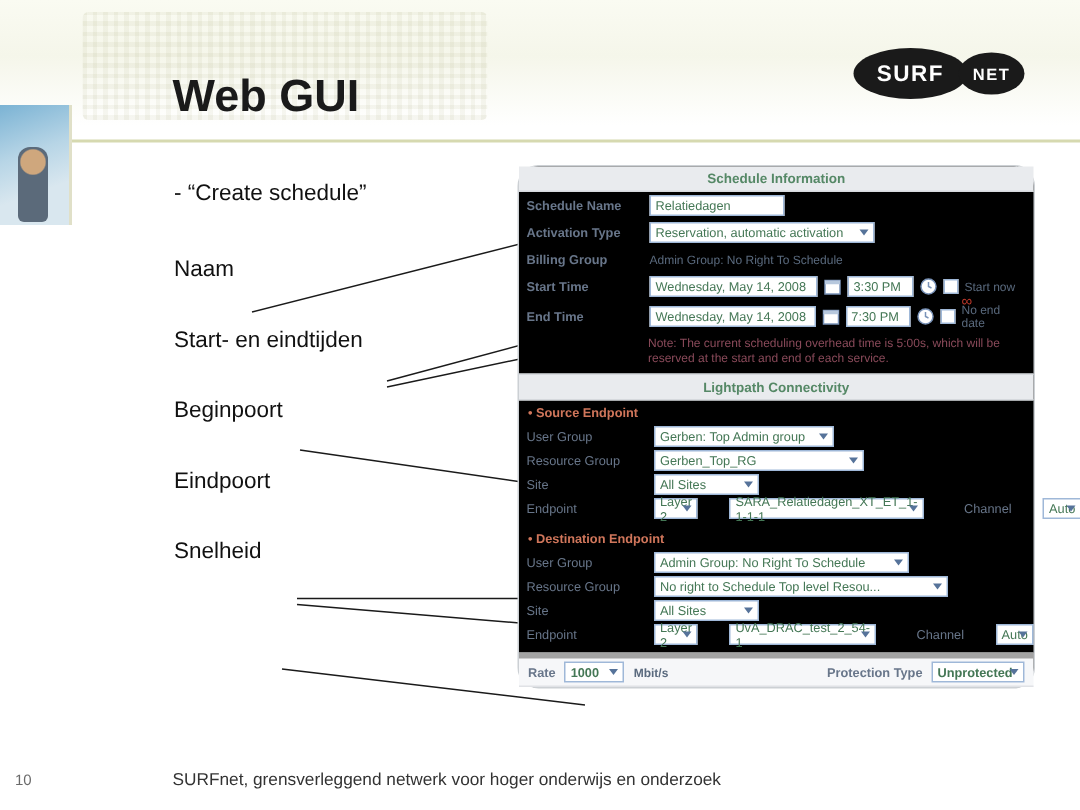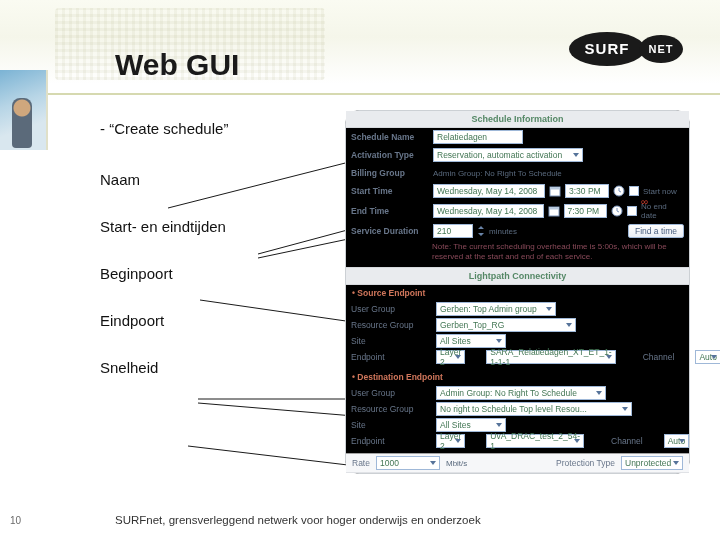--- a/index.html
+++ b/index.html
@@ -40,21 +40,21 @@
     border-radius:8px 8px 4px 4px;
   }
   .title {
     position:absolute; left:115px; top:48px;
     font-size:30px; font-weight:700; color:#1a1a1a; font-family:Verdana,Arial,sans-serif;
   }
   
   .logo { position:absolute; right:35px; top:28px; }
   .logo svg { display:block; }
   
-  .labels { position:absolute; left:100px; top:120px; width:230px; }
+  .labels { position:absolute; left:116px; top:120px; width:230px; }
   .lab { font-size:15px; color:#111; margin-bottom:30px; }
   .lab0 { margin-bottom:34px; }
   
   .lines { position:absolute; left:0; top:0; pointer-events:none; }
   
   .panel {
     position:absolute; left:345px; top:110px; width:345px;
     border:1px solid #ccd0d4; border-radius:14px; font-size:9px; color:#536;
     background:#000000;
   }
@@ -69,22 +69,22 @@
     font-size:8.5px; color:#475; display:flex; align-items:center;
   }
   .sel { position:relative; }
   .sel::after{
     content:""; position:absolute; right:3px; top:4px;
     border-left:3px solid transparent; border-right:3px solid transparent;
     border-top:4px solid #56739a;
   }
   .note { color:#8a4a5a; font-size:8px; padding:2px 6px 5px 86px; line-height:1.25;}
   .sec-title {
-    background:#f1f2f4; color:#d0765b; font-weight:400; font-size:8.5px;
-    padding:2px 6px; border-top:1px solid #a3a3a3; border-bottom:1px solid #e0e2e6;
+    background:#f1f2f4; color:#d0765b; font-weight:700; font-size:8.5px;
+    padding:2px 6px; border-top:4px solid #a3a3a3; border-bottom:1px solid #e0e2e6;
   }
   .btn {
     border:1px solid #9fb8d8; background:linear-gradient(#fefefe,#e9eef5);
     height:14px; padding:0 6px; font-size:8.5px; color:#475d7e; display:flex; align-items:center;
     border-radius:2px;
   }
   .chk { width:10px; height:10px; border:1px solid #9fb8d8; background:#fff; flex:none;}
   .caption { font-size:8px; color:#5a6a7e; }
   .cal-ic { width:12px; height:12px; flex:none; }
   .panel2-title {
@@ -180,30 +180,20 @@
       </svg>
     <div class="inp" style="width:44px">7:30 PM</div>
     <svg class="cal-ic" viewBox="0 0 12 12">
         <circle cx="6" cy="6" r="5" fill="#fff" stroke="#7a93b8"></circle>
         <path d="M6 3v3l2 1" stroke="#7a93b8" fill="none"></path>
       </svg>
     <div class="chk"></div>
     <div class="caption" style="position:relative"><span style="position:absolute;top:-6px;font-size:10px;color:#c0392b">∞</span><span>No end date</span></div>
   </div>
 
-  <div class="row">
-    <div class="flab">Service Duration</div>
-    <div class="inp" style="width:40px">210</div>
-    <svg width="8" height="14" viewBox="0 0 8 14">
-        <path d="M1 5 L4 2 L7 5 Z M1 9 L4 12 L7 9 Z" fill="#6a84a8"></path>
-      </svg>
-    <div class="caption">minutes</div>
-    <div style="flex:1"></div>
-    <div class="btn">Find a time</div>
-  </div>
 
   <div class="note">Note: The current scheduling overhead time is 5:00s, which will be reserved at the start and end of each service.</div>
 
   <div class="panel2-title">Lightpath Connectivity</div>
 
   <div class="subsec-title">• Source Endpoint</div>
   <div class="subrow">
     <div class="slab">User Group</div>
     <div class="inp sel" style="width:120px">Gerben: Top Admin group</div>
   </div>
@@ -239,21 +229,21 @@
   <div class="subrow">
     <div class="slab">Endpoint</div>
     <div class="inp sel" style="width:42px">Layer 2</div>
     <div class="inp sel" style="width:138px">UvA_DRAC_test_2_54-1</div>
     <div class="slab2">Channel</div>
     <div class="inp sel" style="width:34px">Auto</div>
   </div>
 
   <div class="sec-title" style="color:#68768a;background:#f6f7f9;margin-top:4px;display:flex;align-items:center;gap:6px;">
     <span>Rate</span>
-    <div class="inp sel" style="width:64px">1000</div>
+    <div class="inp sel" style="width:40px">1000</div>
     <span class="caption">Mbit/s</span>
     <span style="flex:1"></span>
     <span>Protection Type</span>
     <div class="inp sel" style="width:62px">Unprotected</div>
   </div>
 </div>
 
 <div class="pagenum">10</div>
 <div class="footer">SURFnet, grensverleggend netwerk voor hoger onderwijs en onderzoek</div>
 

